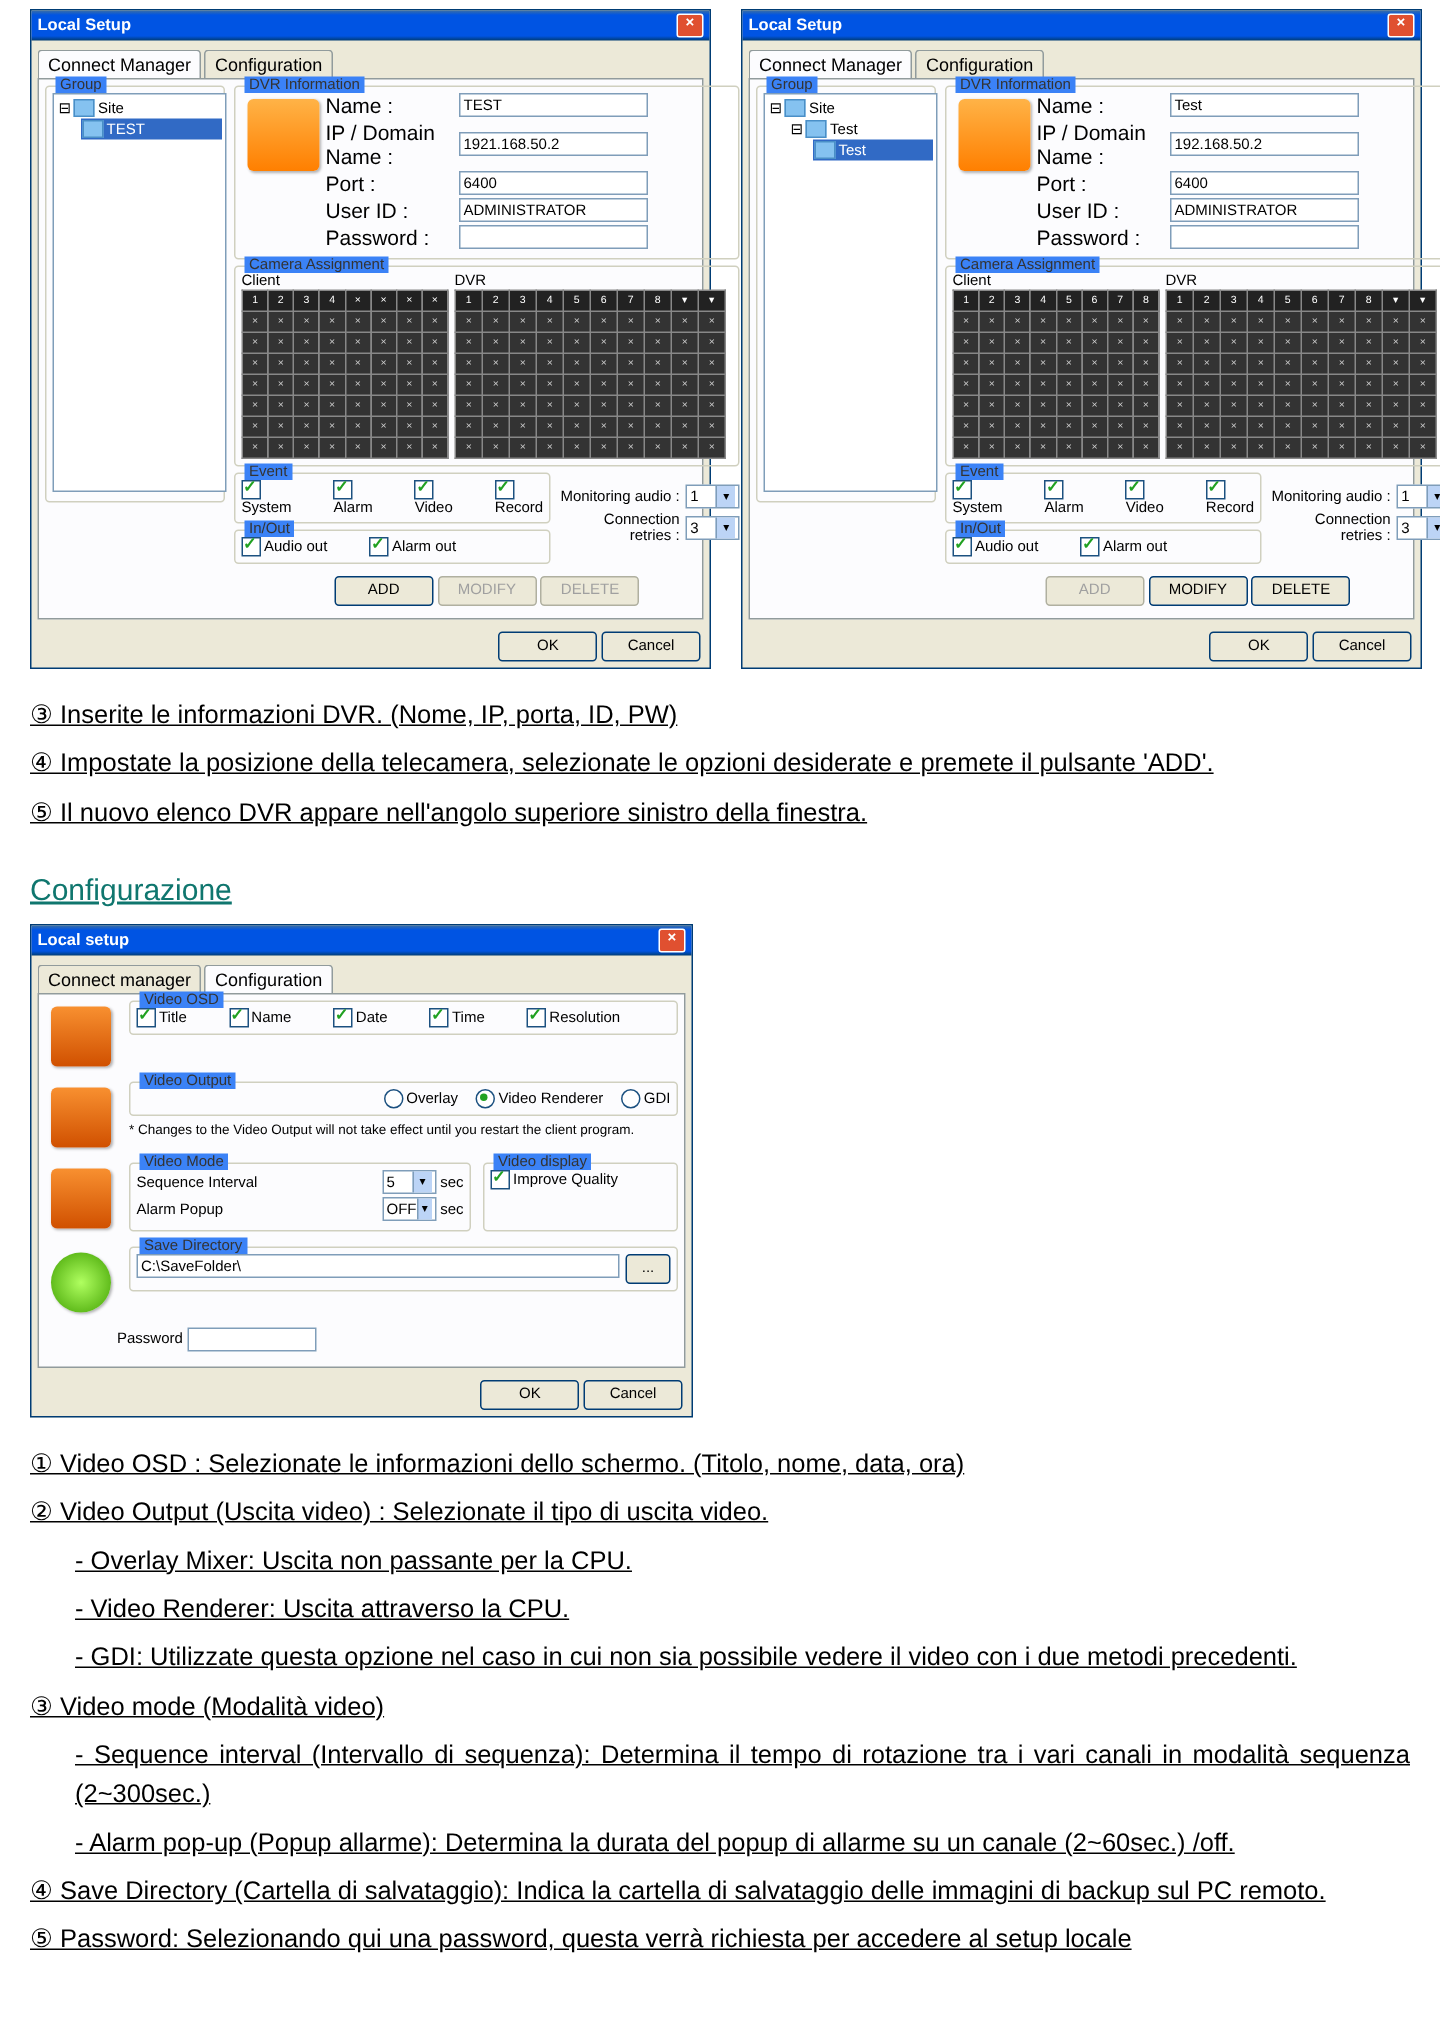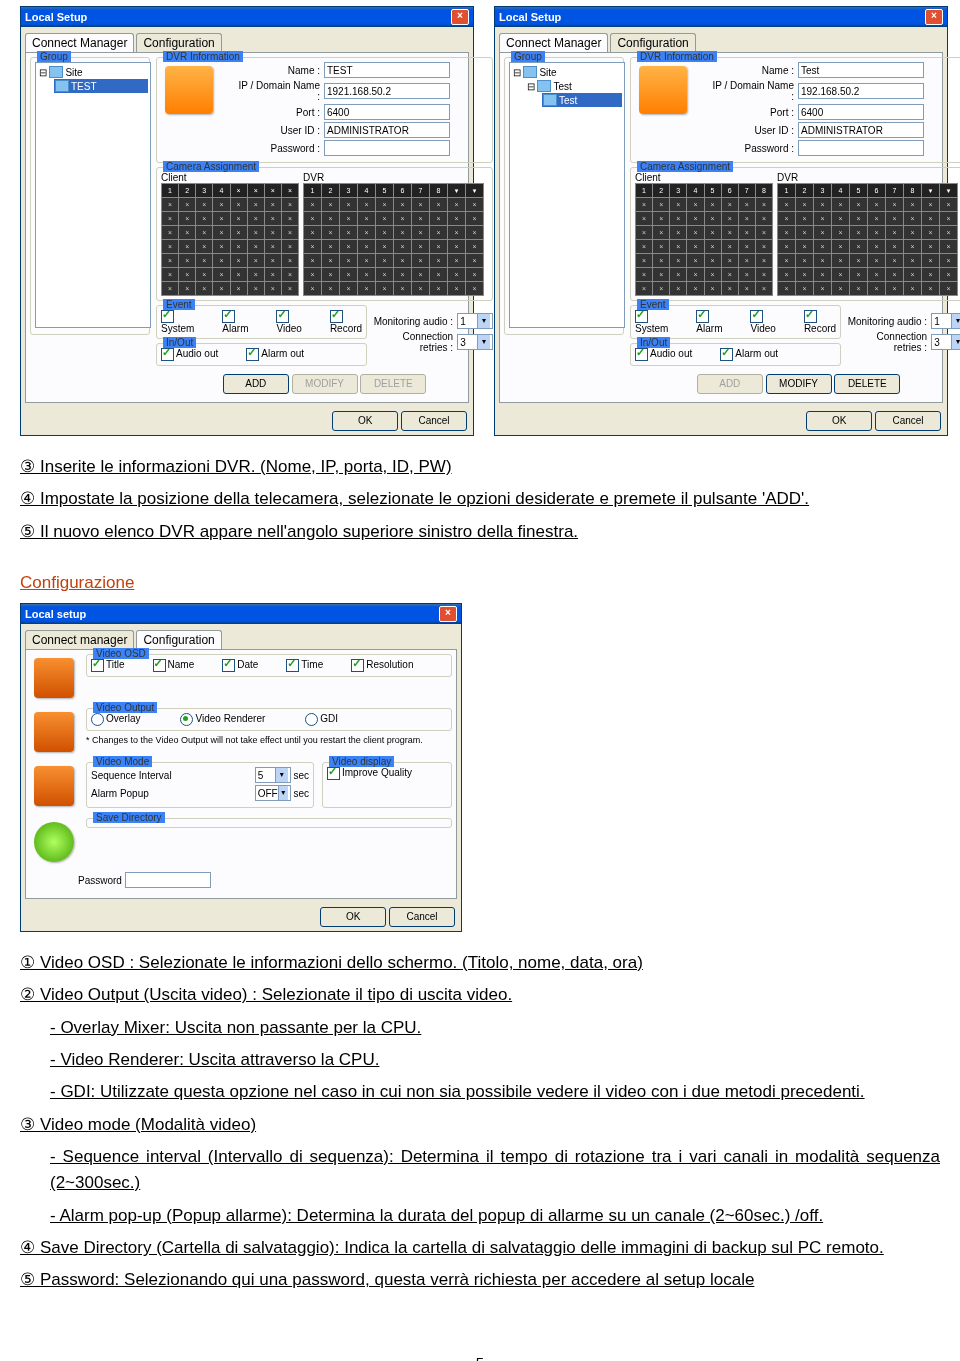--- a/index.html
+++ b/index.html
@@ -18,21 +18,21 @@
   .group { border:1px solid #d0d0bf; border-radius:3px; padding:4px; position:relative; margin-bottom:4px; }
   .group-label { position:absolute; top:-7px; left:6px; background:#3b82f6; padding:0 3px; font-size:10px; color:#333; }
   
   .left-col { width:120px; }
   .tree { background:#fff; border:1px solid #7f9db9; width:110px; height:260px; font-size:10px; padding:2px; }
   .tree-item { display:flex; align-items:center; gap:2px; padding:1px; }
   .tree-item.sel { background:#316ac5; color:#fff; }
   .tree-icon { width:12px; height:10px; background:#85c2f0; border:1px solid #4a8fc7; }
   .right-col { flex:1; }
   .dvr-info-row { display:flex; align-items:center; margin-bottom:2px; }
-  .dvr-info-row label { width:85px; text-align:right; font-size:10px; padding-right:4px;margin-left:18px; }
+  .dvr-info-row label { width:85px; text-align:left; font-size:14px; padding-right:4px; }
   .dvr-info-row input { width:120px; height:14px; border:1px solid #7f9db9; font-size:10px; padding:0 2px; }
   .icon-3d { width:48px; height:48px; background:linear-gradient(#ffb347,#ff7f00); border-radius:4px; margin:4px; box-shadow:1px 1px 2px rgba(0,0,0,.3); }
   .icon-3d.monitor { background:linear-gradient(#f89030,#d05000); }
   .icon-3d.disc { background:radial-gradient(#b0ff60,#40a000); border-radius:50%; }
   .icon-3d.small { width:40px; height:40px; }
   .dvr-info-flex { display:flex; }
   .cam-assign { display:flex; gap:4px; }
   .cam-table { border-collapse:collapse; }
   .cam-table td { width:15px; height:11px; border:1px solid #888; background:#333; color:#ccc; font-size:7px; text-align:center; line-height:11px; }
   .cam-table .hdr td { background:#222; color:#fff; }
@@ -50,21 +50,21 @@
   .btn-row { text-align:center; margin:4px 0; }
   .footer-btns { text-align:right; padding:4px 6px; }
   
   .cfg-row { display:flex; align-items:flex-start; gap:8px; margin-bottom:6px; }
   .cfg-content { flex:1; }
   .inline-input { height:14px; border:1px solid #7f9db9; font-size:10px; padding:0 2px; }
   
   .body-text { font-size:17px; line-height:1.55; margin-top:18px;text-decoration:underline; }
   .body-text p { margin:6px 0; }
   .indent { padding-left:30px; }
-  .section-title { color:#c2410c; text-decoration:underline; font-size:17px; margin:28px 0 10px; }
+  .section-title { color:#0f766e; text-decoration:underline; font-size:20px; margin:28px 0 10px; }
   .page-num { text-align:center; font-size:15px; margin-top:60px; }
   .justify { text-align:justify; }
 </style>
 </head>
 <body>
 
 <div class="page">
   <div class="dialogs-row">
 
     <div class="dialog">
@@ -703,21 +703,21 @@
               <span><span class="chk checked"></span><span>Resolution</span></span>
             </div>
           </div>
         </div>
       </div>
       <div class="cfg-row">
         <div class="icon-3d small monitor"></div>
         <div class="cfg-content">
           <div class="group">
             <span class="group-label">Video Output</span>
-            <div class="event-row" style="gap:40px;">
+            <div class="event-row" style="gap:12px;justify-content:flex-end;">
               <span><span class="radio"></span><span>Overlay</span></span>
               <span><span class="radio checked"></span><span>Video Renderer</span></span>
               <span><span class="radio"></span><span>GDI</span></span>
             </div>
           </div>
           <div style="font-size:9px;">* Changes to the Video Output will not take effect until you restart the client program.</div>
         </div>
       </div>
       <div class="cfg-row">
         <div class="icon-3d small monitor"></div>
@@ -737,20 +737,24 @@
             <span class="group-label">Video display</span>
             <span><span class="chk checked"></span><span>Improve Quality</span></span>
           </div>
         </div>
       </div>
       <div class="cfg-row">
         <div class="icon-3d small disc"></div>
         <div class="cfg-content">
           <div class="group">
             <span class="group-label">Save Directory</span>
+            <div style="display:flex; gap:4px;">
+              <input class="inline-input" style="flex: 1 1 0%;" value="C:\SaveFolder\">
+              <span class="btn" style="min-width:20px;">...</span>
+            </div>
           </div>
         </div>
       </div>
       <div class="cfg-row">
         <div style="width:40px;"></div>
         <div class="cfg-content">
           <span>Password</span>
           <input class="inline-input" style="width: 80px;" type="password">
         </div>
       </div>

